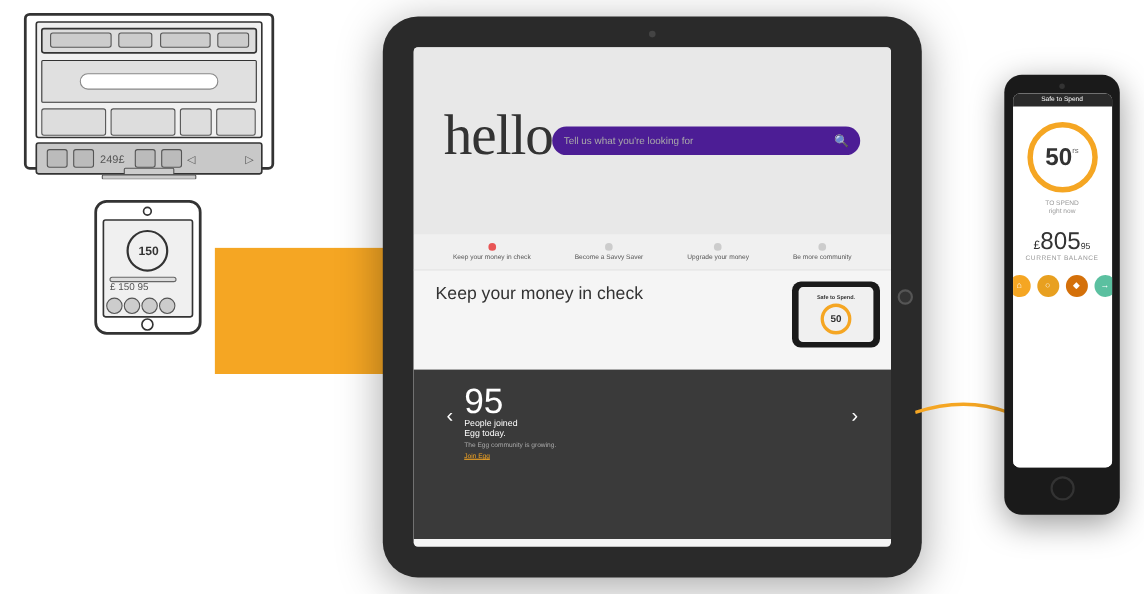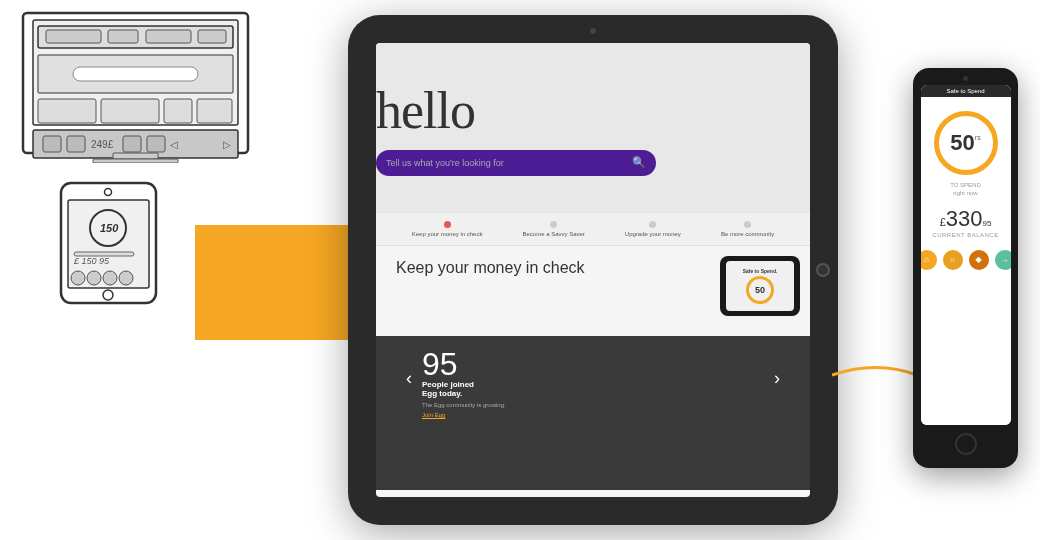--- a/index.html
+++ b/index.html
@@ -16,25 +16,24 @@
     .sketch-desktop {
       position: absolute;
       left: 18px;
       top: 8px;
       width: 240px;
       height: 155px;
     }
 
     .sketch-mobile {
       position: absolute;
-      left: 56px;
+      left: 82px;
       top: 178px;
       width: 110px;
       height: 130px;
-      font-style: italic;
     }
 
     
     .orange-block {
       position: absolute;
       left: 195px;
       top: 225px;
       width: 185px;
       height: 115px;
       background: #F5A623;
@@ -95,21 +94,22 @@
       height: 6px;
       border-radius: 50%;
       background: #444;
     }
 
     
     .ipad-hero {
       background: #e8e8e8;
       height: 170px;
       display: flex;
-      flex-direction: column;
+      flex-direction: row;
+      align-items: center;
       justify-content: center;
       position: relative;
     }
 
     .ipad-hello {
       font-size: 52px;
       font-weight: 300;
       color: #333;
       letter-spacing: -1px;
       margin-bottom: 10px;
@@ -240,21 +240,21 @@
 
     .dark-card-num {
       font-size: 32px;
       font-weight: 300;
       color: white;
       line-height: 1;
     }
 
     .dark-card-title {
       font-size: 8px;
-      font-weight: bold;
+      font-weight: normal;
       color: white;
       margin-bottom: 3px;
     }
 
     .dark-card-body {
       font-size: 6px;
       color: #aaa;
       line-height: 1.4;
     }
 
@@ -572,21 +572,21 @@
             <span class="iphone-big-num">50</span>
             <span class="iphone-small-sup" style="margin-top:2px;font-size:7px;color:#666;">rs</span>
           </div>
         </div>
         <div class="iphone-label" style="font-size:6px;color:#999;text-align:center;line-height:1.4;margin-bottom:4px;">
           TO SPEND<br>right now
         </div>
 
         <div class="iphone-balance-row">
           <span class="iphone-pound">£</span>
-          <span class="iphone-big-balance">330</span>
+          <span class="iphone-big-balance">805</span>
           <span class="iphone-balance-sup" style="font-size:8px;margin-top:4px;">95</span>
         </div>
         <div class="iphone-balance-label">CURRENT BALANCE</div>
 
         <div class="iphone-icons-row">
           <div class="iphone-icon-circle" style="background:#F5A623;">⌂</div>
           <div class="iphone-icon-circle" style="background:#E8A020;">○</div>
           <div class="iphone-icon-circle" style="background:#D4700A;">◆</div>
           <div class="iphone-icon-circle" style="background:#5BC0A0;">→</div>
         </div>

